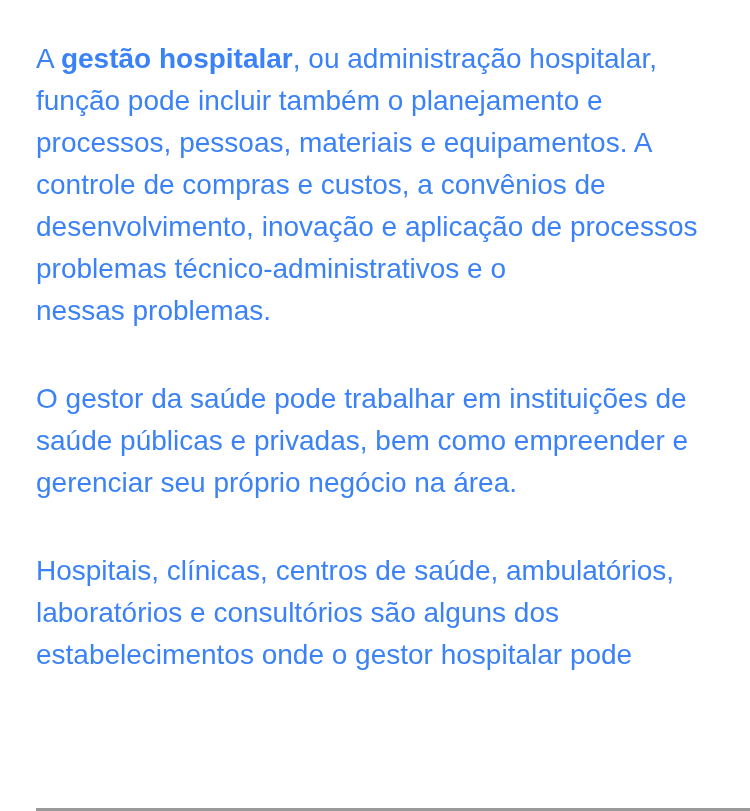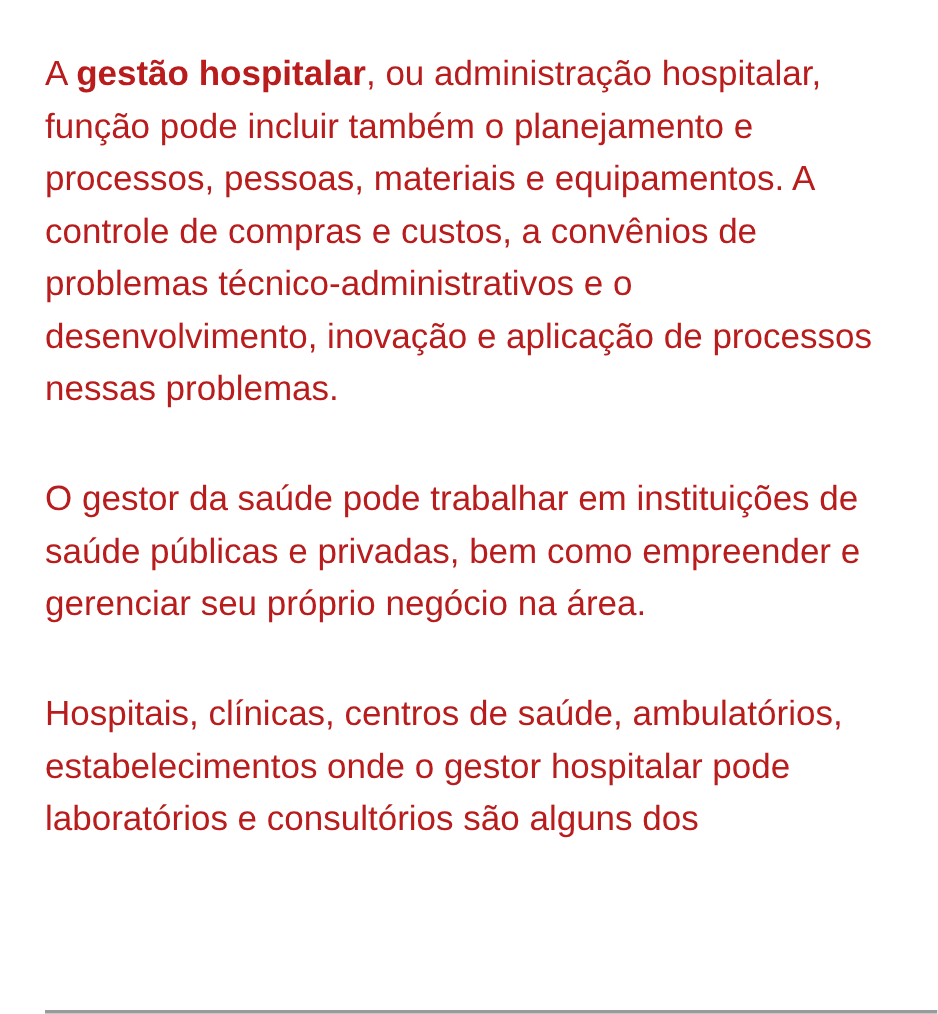--- a/index.html
+++ b/index.html
@@ -9,21 +9,21 @@
   }
   body {
     width: 750px;
     height: 811px;
     position: relative;
     overflow: hidden;
     font-family: "Liberation Sans", sans-serif;
   }
   .article {
     padding: 38px 16px 0 36px;
-    color: #b91c1c;
+    color: #3b82f6;
     font-size: 28px;
     line-height: 42px;
     -webkit-font-smoothing: antialiased;
   }
   .paragraph {
     margin: 0 0 46px 0;
   }
   .line {
     white-space: nowrap;
   }
@@ -42,32 +42,32 @@
 </head>
 <body>
 
 <div class="article">
 
   <div class="paragraph">
     <div class="line"><span>A </span><span class="bold">gestão hospitalar</span><span>, ou administração hospitalar,</span></div>
     <div class="line">função pode incluir também o planejamento e</div>
     <div class="line">processos, pessoas, materiais e equipamentos. A</div>
     <div class="line">controle de compras e custos, a convênios de</div>
+    <div class="line">desenvolvimento, inovação e aplicação de processos</div>
     <div class="line">problemas técnico-administrativos e o</div>
-    <div class="line">desenvolvimento, inovação e aplicação de processos</div>
     <div class="line">nessas problemas.</div>
   </div>
 
   <div class="paragraph">
     <div class="line">O gestor da saúde pode trabalhar em instituições de</div>
     <div class="line">saúde públicas e privadas, bem como empreender e</div>
     <div class="line">gerenciar seu próprio negócio na área.</div>
   </div>
 
   <div class="paragraph">
     <div class="line">Hospitais, clínicas, centros de saúde, ambulatórios,</div>
+    <div class="line">laboratórios e consultórios são alguns dos</div>
     <div class="line">estabelecimentos onde o gestor hospitalar pode</div>
-    <div class="line">laboratórios e consultórios são alguns dos</div>
   </div>
 
 </div>
 
 <div class="bottom-rule"></div>
 
 </body></html>

